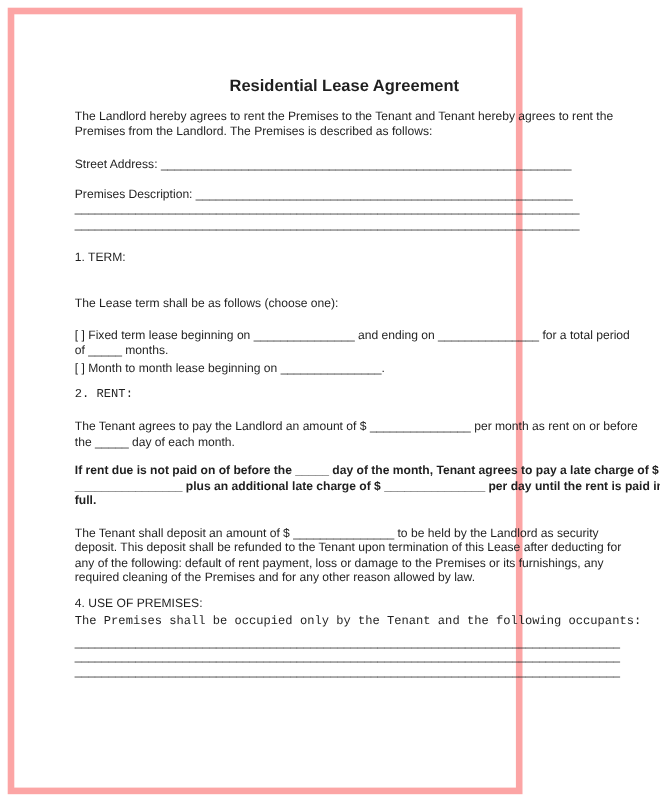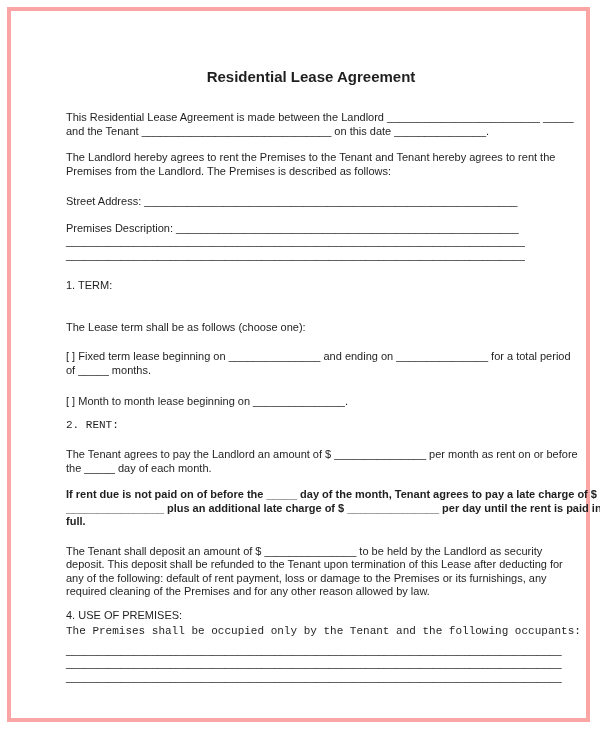--- a/index.html
+++ b/index.html
@@ -12,23 +12,23 @@
     height: 730px;
     position: relative;
     font-family: "Liberation Sans", sans-serif;
     color: #1f1f1f;
     overflow: hidden;
   }
   .page {
     position: absolute;
     left: 7px;
     top: 7px;
-    width: 583px;
+    width: 468px;
     height: 715px;
-    border: 4px solid #fca5a5;
+    border: 6px solid #fca5a5;
     background: #ffffff;
     box-sizing: border-box;
   }
   .content {
     position: absolute;
     left: 55px;
     top: 0;
     width: 490px;
     font-size: 11px;
     line-height: 13.5px;
@@ -50,40 +50,38 @@
     margin: 0;
   }
   
   #party-clause          { margin-top: 26px; }
   #premises-clause       { margin-top: 13px; }
   #street-address-field  { margin-top: 17px; }
   #premises-description-field { margin-top: 13px; }
   #section-term-heading  { margin-top: 17px; }
   #term-intro            { margin-top: 28px; }
   #term-fixed-option     { margin-top: 16px; }
-  #term-month-option     { margin-top: 18px; }
+  #term-month-option     { margin-top: 3px; }
   #section-rent-heading  { margin-top: 10px; font-family: Liberation Mono, monospace; }
   #rent-amount-clause    { margin-top: 16px; }
   #rent-late-clause      { margin-top: 13px; font-weight: bold; }
   #section-security-heading { margin-top: 7px; }
   #security-clause       { margin-top: 16px; }
   #section-use-heading   { margin-top: 10px; }
   #use-intro             { margin-top: 3px; font-family: Liberation Mono, monospace; }
   #occupant-lines        { margin-top: 5px; }
 </style>
 </head>
 <body>
 
 <div class="page">
   <div class="content">
 
     <div class="doc-title">Residential Lease Agreement</div>
 
-    <div class="para" id="party-clause">This Residential Lease Agreement is made between the Landlord _________________________ _____
-and the Tenant _______________________________ on this date _______________.</div>
 
     <div class="para" id="premises-clause">The Landlord hereby agrees to rent the Premises to the Tenant and Tenant hereby agrees to rent the
 Premises from the Landlord. The Premises is described as follows:</div>
 
     <div class="para" id="street-address-field">Street Address: _____________________________________________________________</div>
 
     <div class="para" id="premises-description-field">Premises Description: ________________________________________________________
 ___________________________________________________________________________
 ___________________________________________________________________________</div>
 

